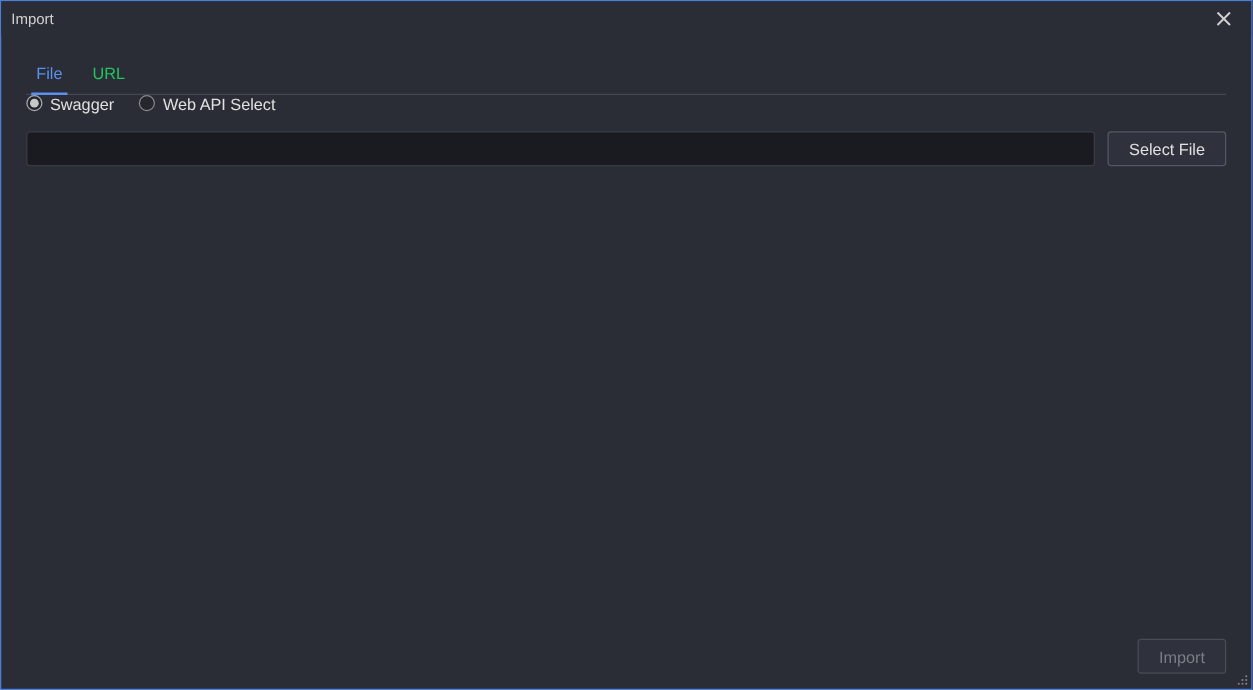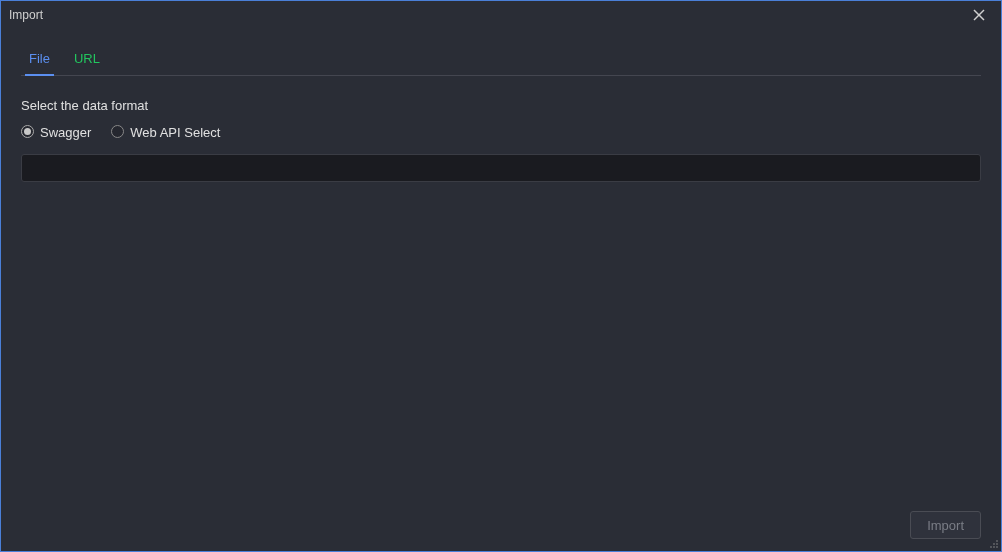--- a/index.html
+++ b/index.html
@@ -179,37 +179,39 @@
 <div class="content">
   <div class="tabs">
     <div class="tab active">
       <span>File</span>
     </div>
     <div class="tab">
       <span>URL</span>
     </div>
   </div>
 
-  <div class="section-label">Select the data format</div>
 
   <div class="radio-group">
     <div class="radio selected">
       <span class="radio-outer">
           <span class="radio-inner"></span>
         </span>
       <span class="radio-label">Swagger</span>
     </div>
     <div class="radio">
       <span class="radio-outer"></span>
       <span class="radio-label">Web API Select</span>
     </div>
   </div>
 
   <div class="file-row">
     <input class="file-input" type="text" placeholder="" value="" style="">
+    <button class="btn">
+      <span>Select File</span>
+    </button>
   </div>
 </div>
 
 <div class="footer">
   <button class="btn disabled">
     <span>Import</span>
   </button>
 </div>
 
 <div class="resize-grip">

